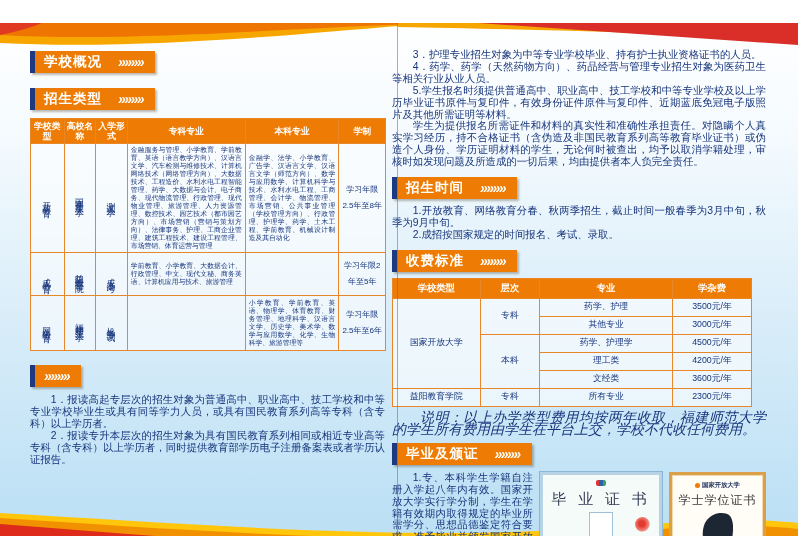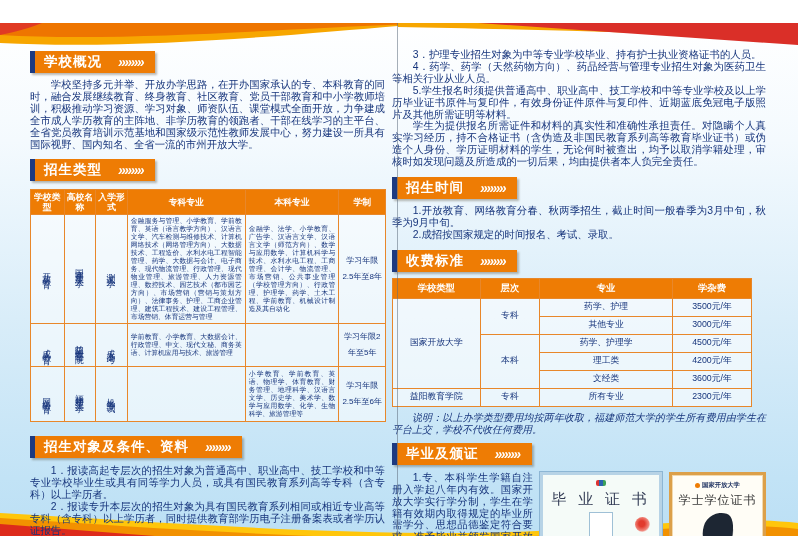--- a/index.html
+++ b/index.html
@@ -41,21 +41,21 @@
   .small { font-size:6.8px; line-height:8px; padding:2px 3px; text-align:justify; }
   .years { font-size:8px; line-height:16px; text-align:center; padding:0 2px; }
 
   
   .fee-table { width:360px; margin-top:6px; }
   .fee-table th, .fee-table td { border:1px solid #e8872a; }
   .fee-table th { background:#ee7c04; color:#fff; font-size:9.3px; font-weight:bold; padding:3px 2px; }
   .fee-table td { background:rgba(255,255,255,.6); color:#17357c; font-size:8.8px; text-align:center; height:15px; padding:1px 2px; }
   .f1{width:88px}.f2{width:58px}.f3{width:136px}.f4{width:78px}
 
-  .note { font-family:Liberation Serif, serif; font-style:italic; font-size:10px; line-height:12.5px;
+  .note { font-family:Liberation Mono, monospace; font-style:italic; font-size:14px; line-height:12.5px;
           color:#17357c; margin-top:5px; text-indent:2em; text-align:justify; }
 
   
   .grad-body { margin-top:7px; }
   .float-box { float:right; text-align:center; }
   .float-degree  { width:97px;  margin:0 0 2px 7px; }
   .float-diploma { width:122px; margin:0 0 2px 7px; }
   .cert { box-sizing:border-box; background:#fffdf6; position:relative; overflow:hidden; }
   .cert-degree { height:118px; border:3px solid #dca04a; box-shadow:inset 0 0 0 1px #f3d9ae; padding:6px 5px 0; }
   .cert-org { font-size:6.3px; font-weight:bold; color:#1b2e5e; white-space:nowrap; }
@@ -96,21 +96,20 @@
 
   <div class="divider"></div>
 
   <div class="col col-left">
 
     <div class="sec-hdr">
       <span>学校概况</span>
       <span class="hdr-arrows">»»»»</span>
     </div>
     <div class="txt mt6">
-      <p>学校坚持多元并举、开放办学思路，在开办国家承认的专、本科教育的同时，融合发展继续教育、终身教育、社区教育、党员干部教育和中小学教师培训，积极推动学习资源、学习对象、师资队伍、课堂模式全面开放，力争建成全市成人学历教育的主阵地、非学历教育的领跑者、干部在线学习的主平台、全省党员教育培训示范基地和国家级示范性教师发展中心，努力建设一所具有国际视野、国内知名、全省一流的市州开放大学。</p>
     </div>
 
     <div class="sec-hdr mt9">
       <span>招生类型</span>
       <span class="hdr-arrows">»»»»</span>
     </div>
 
     <table class="enroll-table">
       <thead>
         <tr>
@@ -144,21 +143,20 @@
           <td class="vcell"><span class="vtext">福建师范大学</span></td>
           <td class="vcell"><span class="vtext">机考测试</span></td>
           <td class="small"></td>
           <td class="small">小学教育、学前教育、英语、物理学、体育教育、财务管理、地理科学、汉语言文学、历史学、美术学、数学与应用数学、化学、生物科学、旅游管理等</td>
           <td class="years">学习年限2.5年至6年</td>
         </tr>
       </tbody>
     </table>
 
     <div class="sec-hdr mt14">
-      <span>招生对象及条件、资料</span>
       <span class="hdr-arrows">»»»»</span>
     </div>
     <div class="txt mt7">
       <p>1．报读高起专层次的招生对象为普通高中、职业高中、技工学校和中等专业学校毕业生或具有同等学力人员，或具有国民教育系列高等专科（含专科）以上学历者。</p>
       <p>2．报读专升本层次的招生对象为具有国民教育系列相同或相近专业高等专科（含专科）以上学历者，同时提供教育部学历电子注册备案表或者学历认证报告。</p>
     </div>
   </div>
 
   <div class="col col-right">
 

